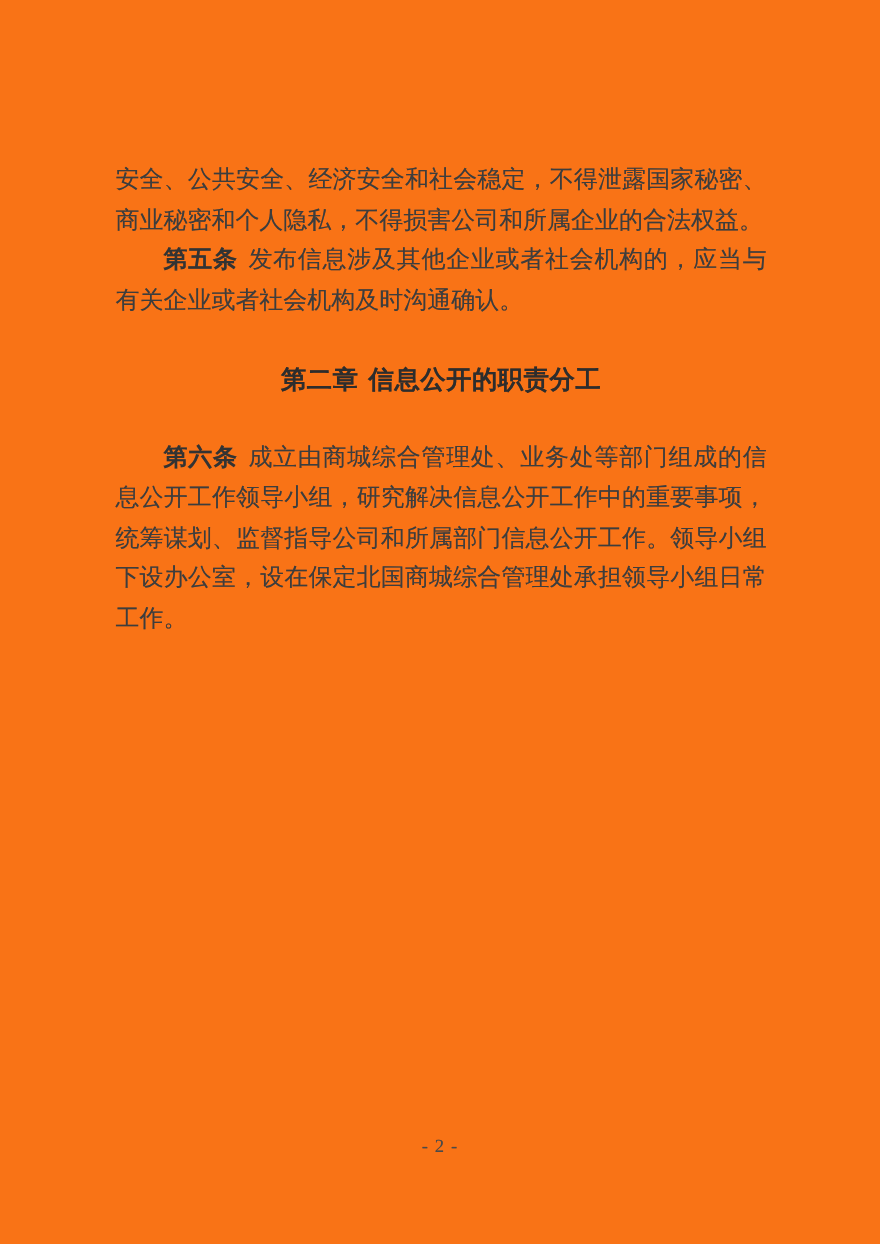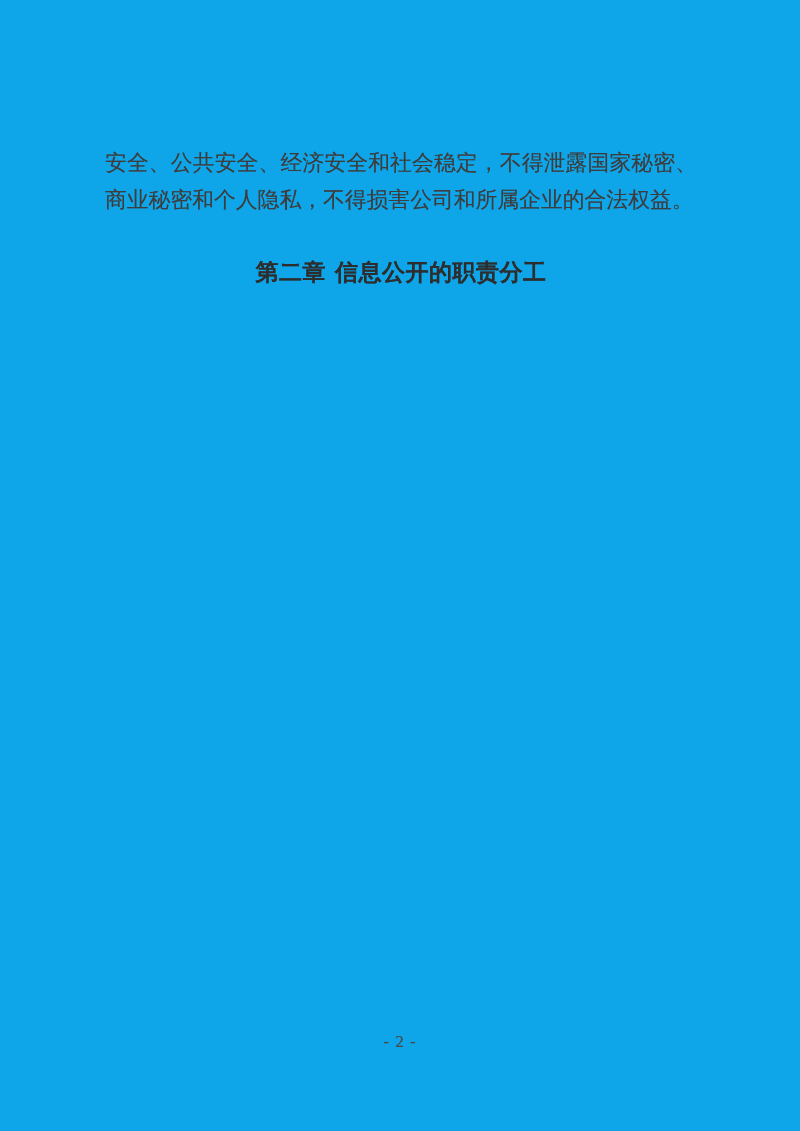--- a/index.html
+++ b/index.html
@@ -4,21 +4,21 @@
 <style>
   html, body {
     margin: 0;
     padding: 0;
     background: #ffffff;
   }
   .page {
     position: relative;
     width: 800px;
     height: 1131px;
-    background: #0ea5e9;
+    background: #f97316;
     overflow: hidden;
     font-family: "Liberation Serif", "DejaVu Serif", serif;
   }
   .body-text {
     position: absolute;
     top: 145px;
     left: 105px;
     width: 592px;
     color: #3d3d3d;
     font-size: 21.8px;
@@ -69,23 +69,25 @@
 </style>
 </head>
 <body>
 
 <div class="page">
 
   <div class="body-text">
 
     <p class="para no-indent">安全、公共安全、经济安全和社会稳定，不得泄露国家秘密、商业秘密和个人隐私，不得损害公司和所属企业的合法权益。</p>
 
+    <p class="para indent"><span class="article-term">第五条</span><span>发布信息涉及其他企业或者社会机构的，应当与有关企业或者社会机构及时沟通确认。</span></p>
 
     <h2 class="chapter"><span class="chapter-number">第二章</span><span class="chapter-title">信息公开的职责分工</span></h2>
 
+    <p class="para indent"><span class="article-term">第六条</span><span>成立由商城综合管理处、业务处等部门组成的信息公开工作领导小组，研究解决信息公开工作中的重要事项，统筹谋划、监督指导公司和所属部门信息公开工作。领导小组下设办公室，设在保定北国商城综合管理处承担领导小组日常工作。</span></p>
 
 
 
 
   </div>
 
   <div class="page-footer">- 2 -</div>
 
 </div>
 

